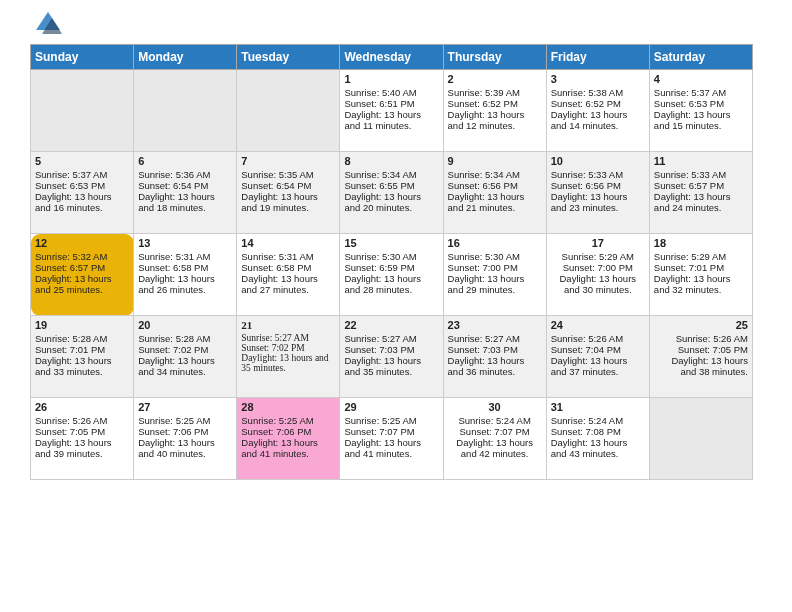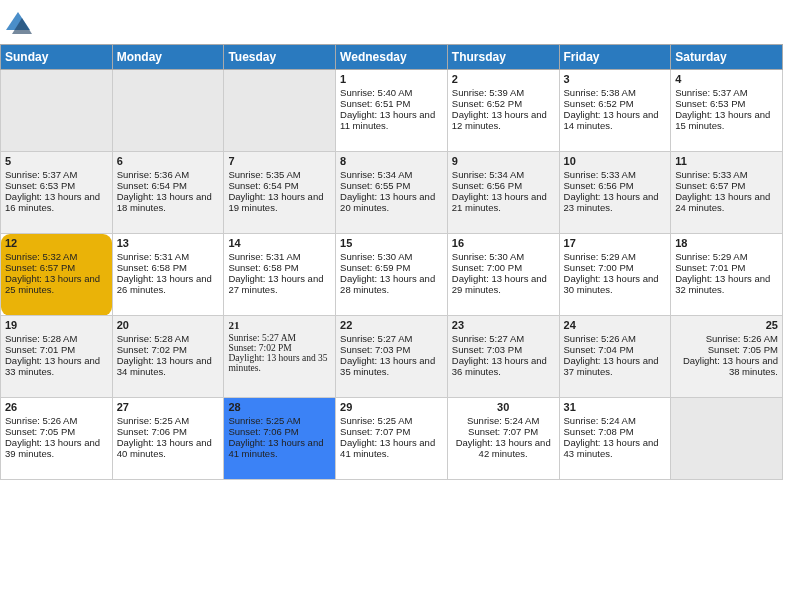--- a/index.html
+++ b/index.html
@@ -6,21 +6,21 @@
     body {
       width: 792px;
       height: 612px;
       font-family: Arial, sans-serif;
       background: #fff;
       overflow: hidden;
     }
     .page {
       width: 783px;
       height: 612px;
-      padding: 10px 0;
+      padding: 10px 30px;
     }
     .header {
       display: flex;
       justify-content: space-between;
       align-items: flex-start;
       margin-bottom: 6px;
     }
     .logo {
       display: flex;
       align-items: center;
@@ -227,21 +227,21 @@
             <div>Sunrise: 5:30 AM</div>
             <div>Sunset: 6:59 PM</div>
             <div>Daylight: 13 hours and 28 minutes.</div>
           </td>
           <td style="background: rgb(255, 255, 255);">
             <span class="day-num">16</span>
             <div>Sunrise: 5:30 AM</div>
             <div>Sunset: 7:00 PM</div>
             <div>Daylight: 13 hours and 29 minutes.</div>
           </td>
-          <td style="background: rgb(255, 255, 255);">
+          <td style="background: rgb(255, 255, 255); text-align: center;">
             <span class="day-num">17</span>
             <div>Sunrise: 5:29 AM</div>
             <div>Sunset: 7:00 PM</div>
             <div>Daylight: 13 hours and 30 minutes.</div>
           </td>
           <td style="background: rgb(255, 255, 255);">
             <span class="day-num">18</span>
             <div>Sunrise: 5:29 AM</div>
             <div>Sunset: 7:01 PM</div>
             <div>Daylight: 13 hours and 32 minutes.</div>
@@ -297,21 +297,21 @@
             <div>Sunrise: 5:26 AM</div>
             <div>Sunset: 7:05 PM</div>
             <div>Daylight: 13 hours and 39 minutes.</div>
           </td>
           <td style="background: rgb(255, 255, 255);">
             <span class="day-num">27</span>
             <div>Sunrise: 5:25 AM</div>
             <div>Sunset: 7:06 PM</div>
             <div>Daylight: 13 hours and 40 minutes.</div>
           </td>
-          <td style="background: #3b82f6;">
+          <td style="background: #f9a8d4;">
             <span class="day-num">28</span>
             <div>Sunrise: 5:25 AM</div>
             <div>Sunset: 7:06 PM</div>
             <div>Daylight: 13 hours and 41 minutes.</div>
           </td>
           <td style="background: rgb(255, 255, 255);">
             <span class="day-num">29</span>
             <div>Sunrise: 5:25 AM</div>
             <div>Sunset: 7:07 PM</div>
             <div>Daylight: 13 hours and 41 minutes.</div>

